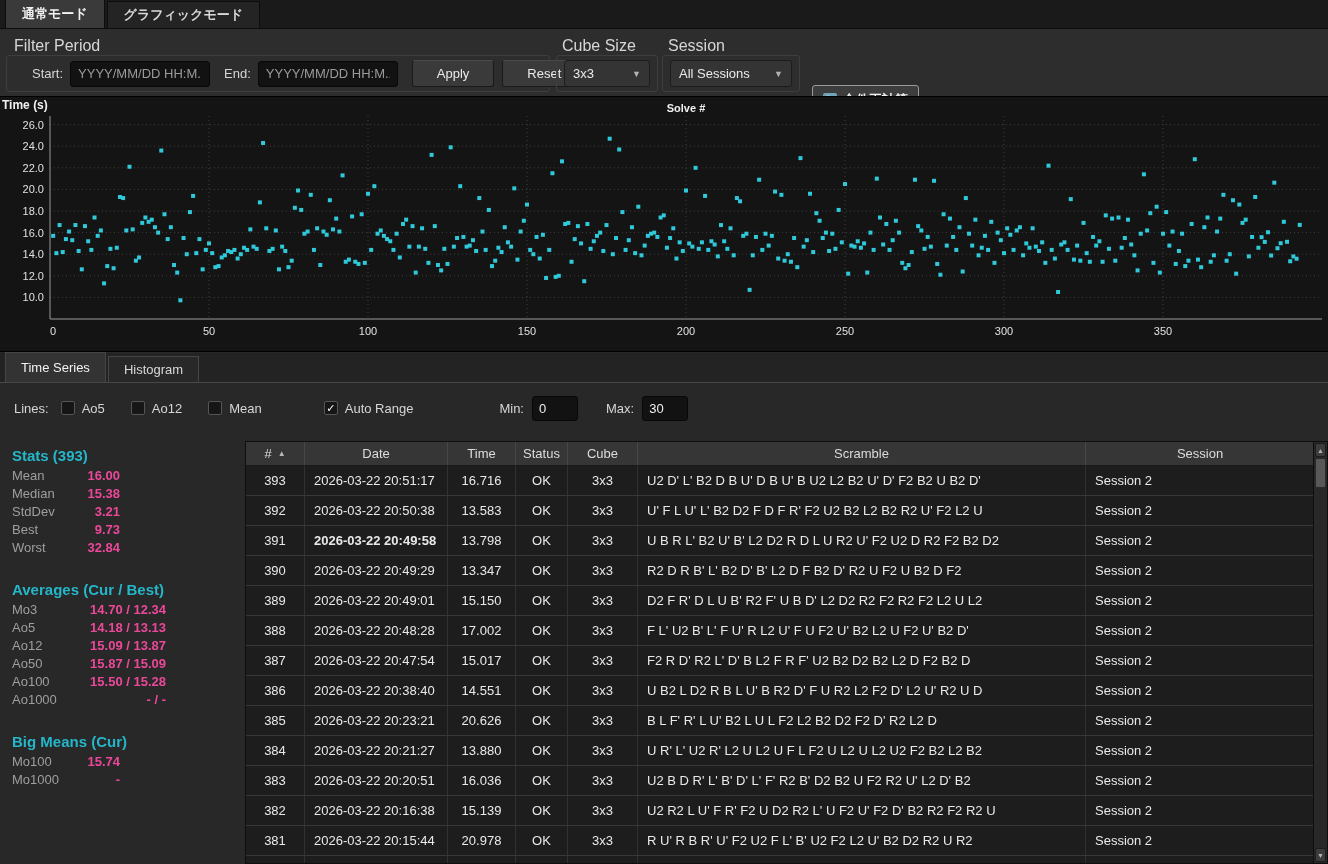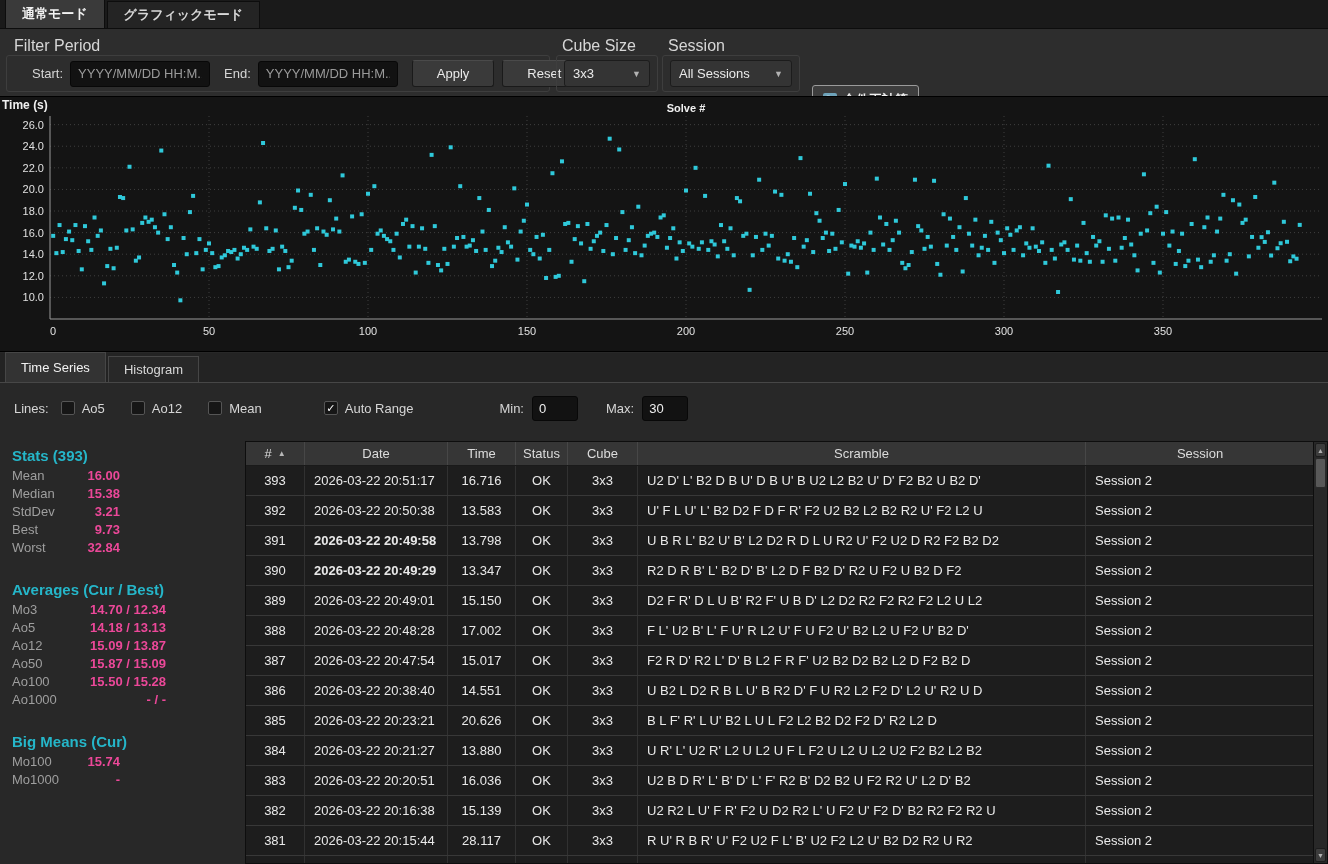--- a/index.html
+++ b/index.html
@@ -685,21 +685,21 @@
         <div class="td c" style="width: 59px;">391</div>
         <div class="td l" style="width: 143px; font-weight: bold;">2026-03-22 20:49:58</div>
         <div class="td c" style="width: 68px;">13.798</div>
         <div class="td c" style="width: 52px;">OK</div>
         <div class="td c" style="width: 70px;">3x3</div>
         <div class="td l" style="width: 448px;">U B R L' B2 U' B' L2 D2 R D L U R2 U' F2 U2 D R2 F2 B2 D2</div>
         <div class="td l" style="width: 228px;">Session 2</div>
       </div>
       <div class="trow">
         <div class="td c" style="width: 59px;">390</div>
-        <div class="td l" style="width: 143px; font-weight: bold;">2026-03-22 20:49:29</div>
+        <div class="td l" style="width: 143px;">2026-03-22 20:49:29</div>
         <div class="td c" style="width: 68px;">13.347</div>
         <div class="td c" style="width: 52px;">OK</div>
         <div class="td c" style="width: 70px;">3x3</div>
         <div class="td l" style="width: 448px;">R2 D R B' L' B2 D' B' L2 D F B2 D' R2 U F2 U B2 D F2</div>
         <div class="td l" style="width: 228px;">Session 2</div>
       </div>
       <div class="trow">
         <div class="td c" style="width: 59px;">389</div>
         <div class="td l" style="width: 143px;">2026-03-22 20:49:01</div>
         <div class="td c" style="width: 68px;">15.150</div>
@@ -767,21 +767,21 @@
         <div class="td l" style="width: 143px;">2026-03-22 20:16:38</div>
         <div class="td c" style="width: 68px;">15.139</div>
         <div class="td c" style="width: 52px;">OK</div>
         <div class="td c" style="width: 70px;">3x3</div>
         <div class="td l" style="width: 448px;">U2 R2 L U' F R' F2 U D2 R2 L' U F2 U' F2 D' B2 R2 F2 R2 U</div>
         <div class="td l" style="width: 228px;">Session 2</div>
       </div>
       <div class="trow">
         <div class="td c" style="width: 59px;">381</div>
         <div class="td l" style="width: 143px;">2026-03-22 20:15:44</div>
-        <div class="td c" style="width: 68px;">28.117</div>
+        <div class="td c" style="width: 68px;">20.978</div>
         <div class="td c" style="width: 52px;">OK</div>
         <div class="td c" style="width: 70px;">3x3</div>
         <div class="td l" style="width: 448px;">R U' R B R' U' F2 U2 F L' B' U2 F2 L2 U' B2 D2 R2 U R2</div>
         <div class="td l" style="width: 228px;">Session 2</div>
       </div>
       <div class="trow">
         <div class="td" style="width: 59px;"></div>
         <div class="td" style="width: 143px;"></div>
         <div class="td" style="width: 68px;"></div>
         <div class="td" style="width: 52px;"></div>

